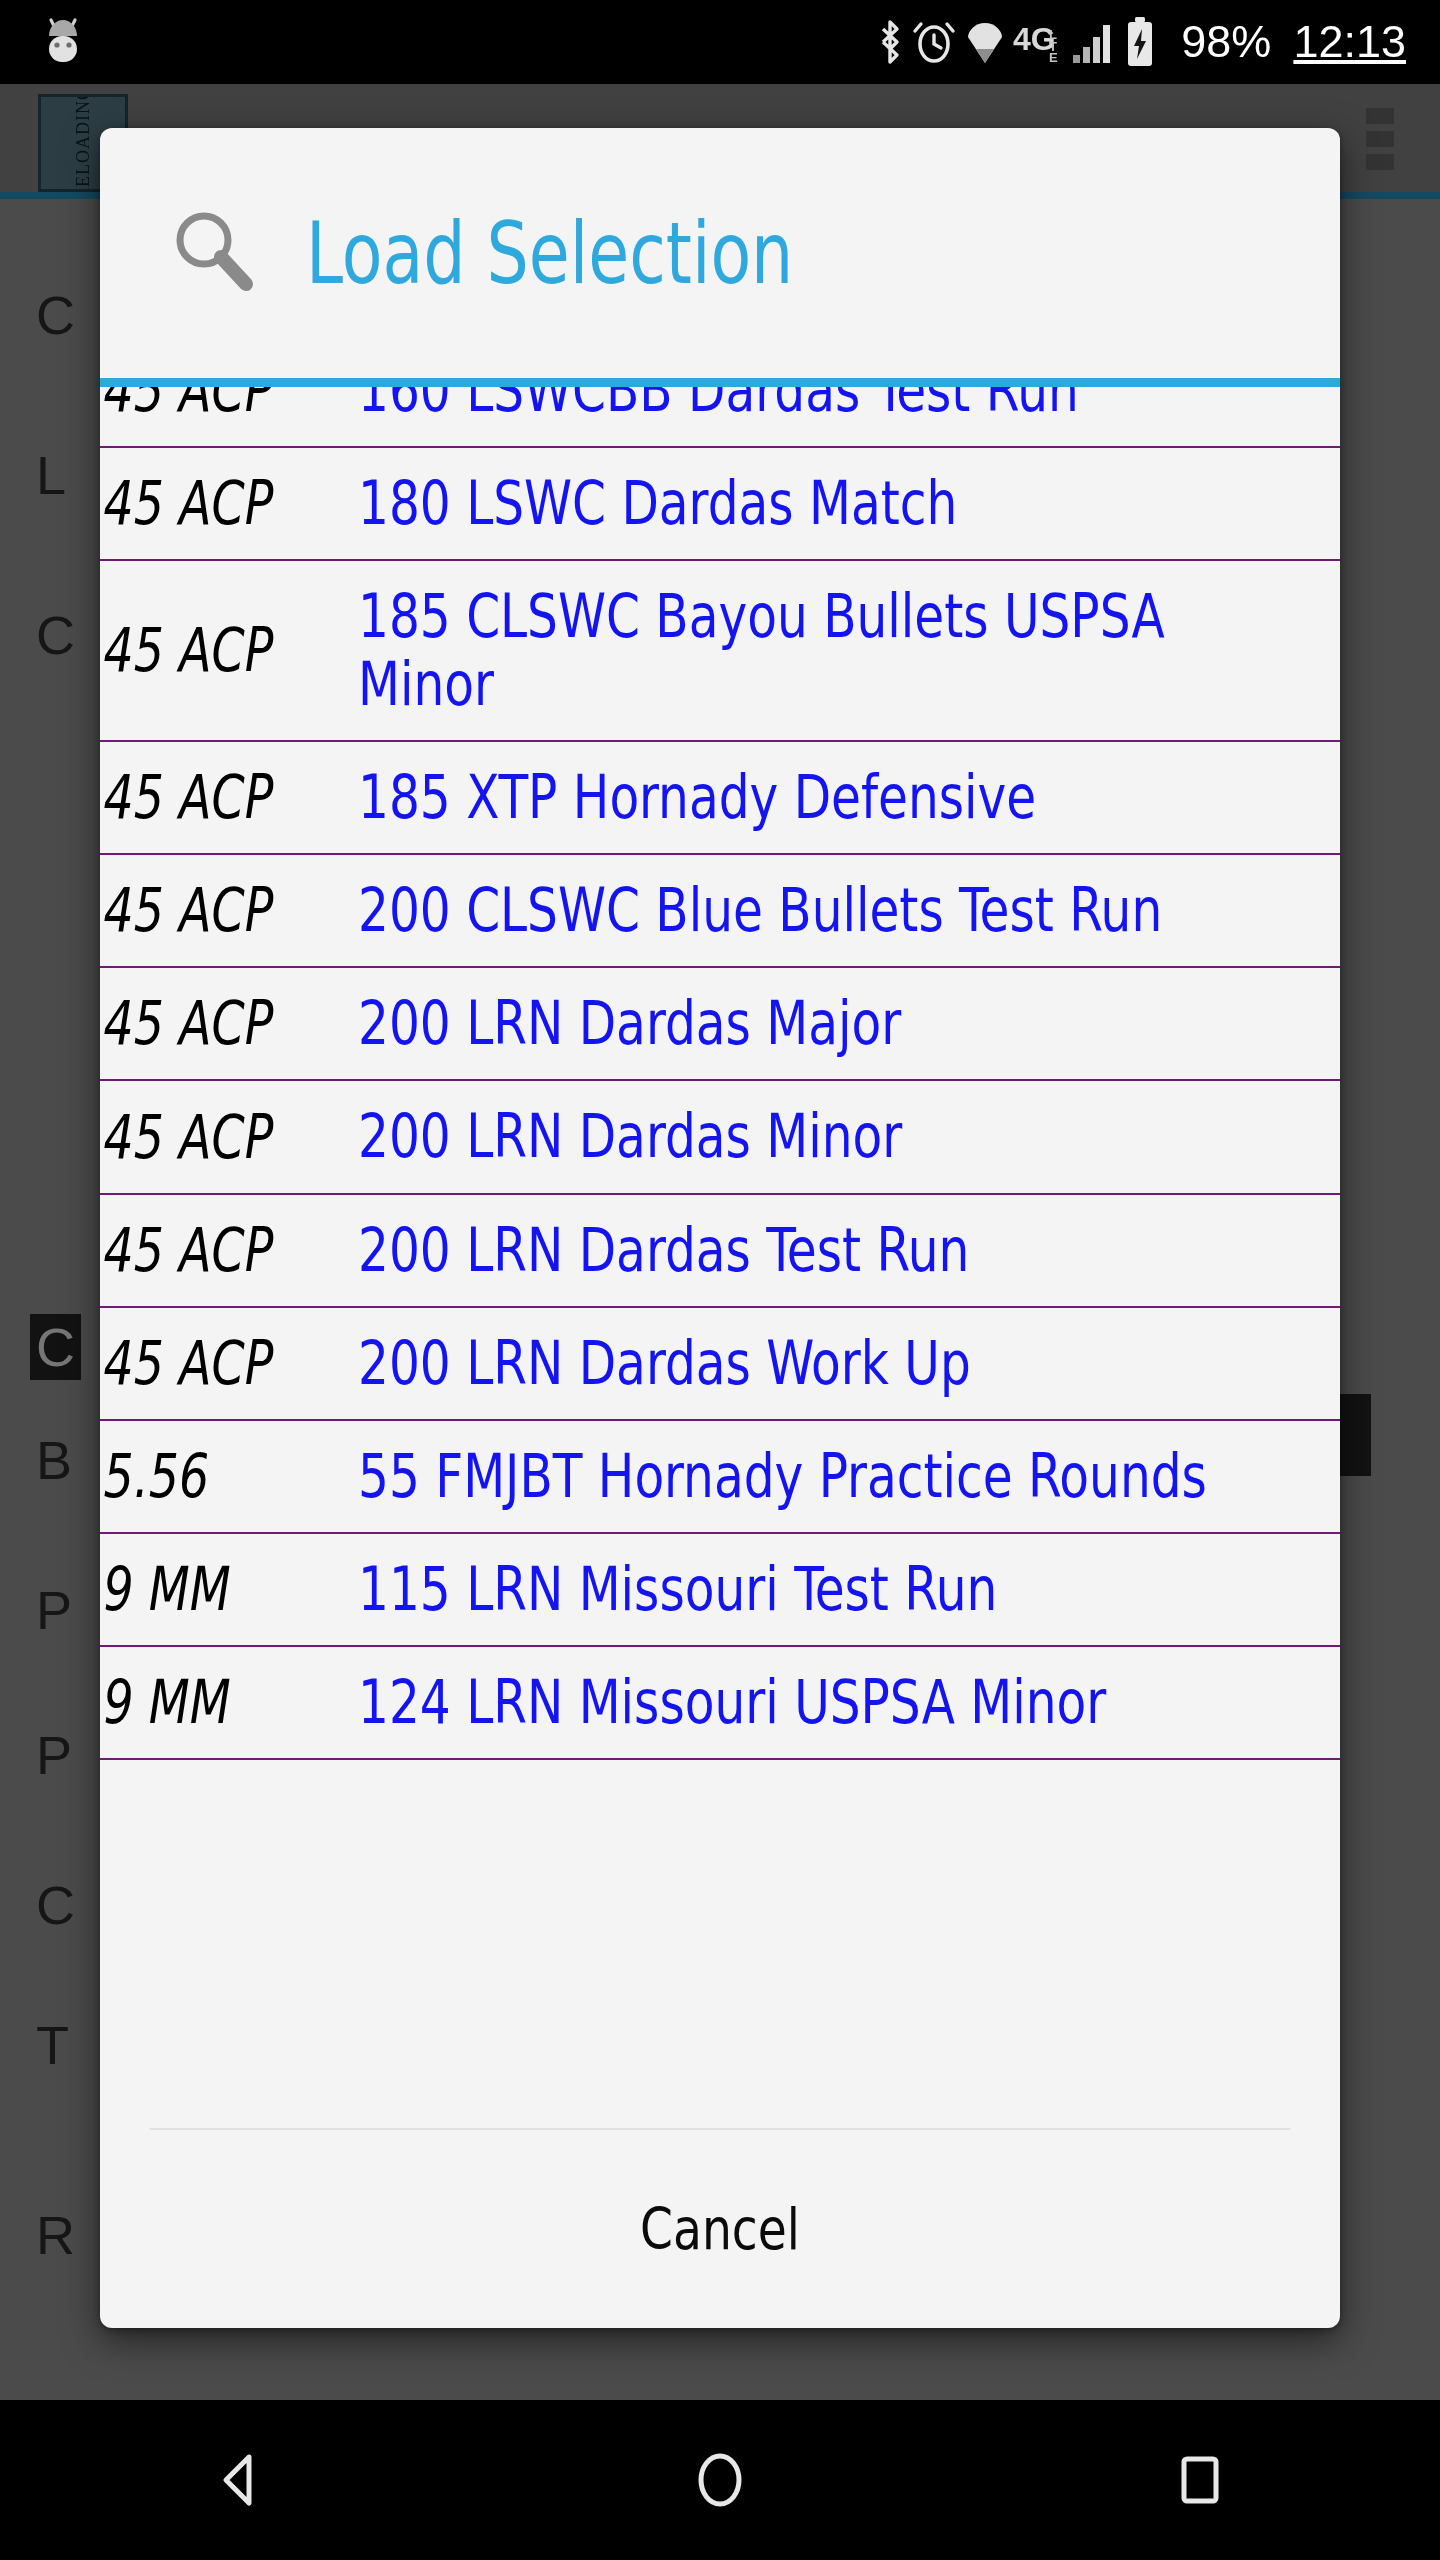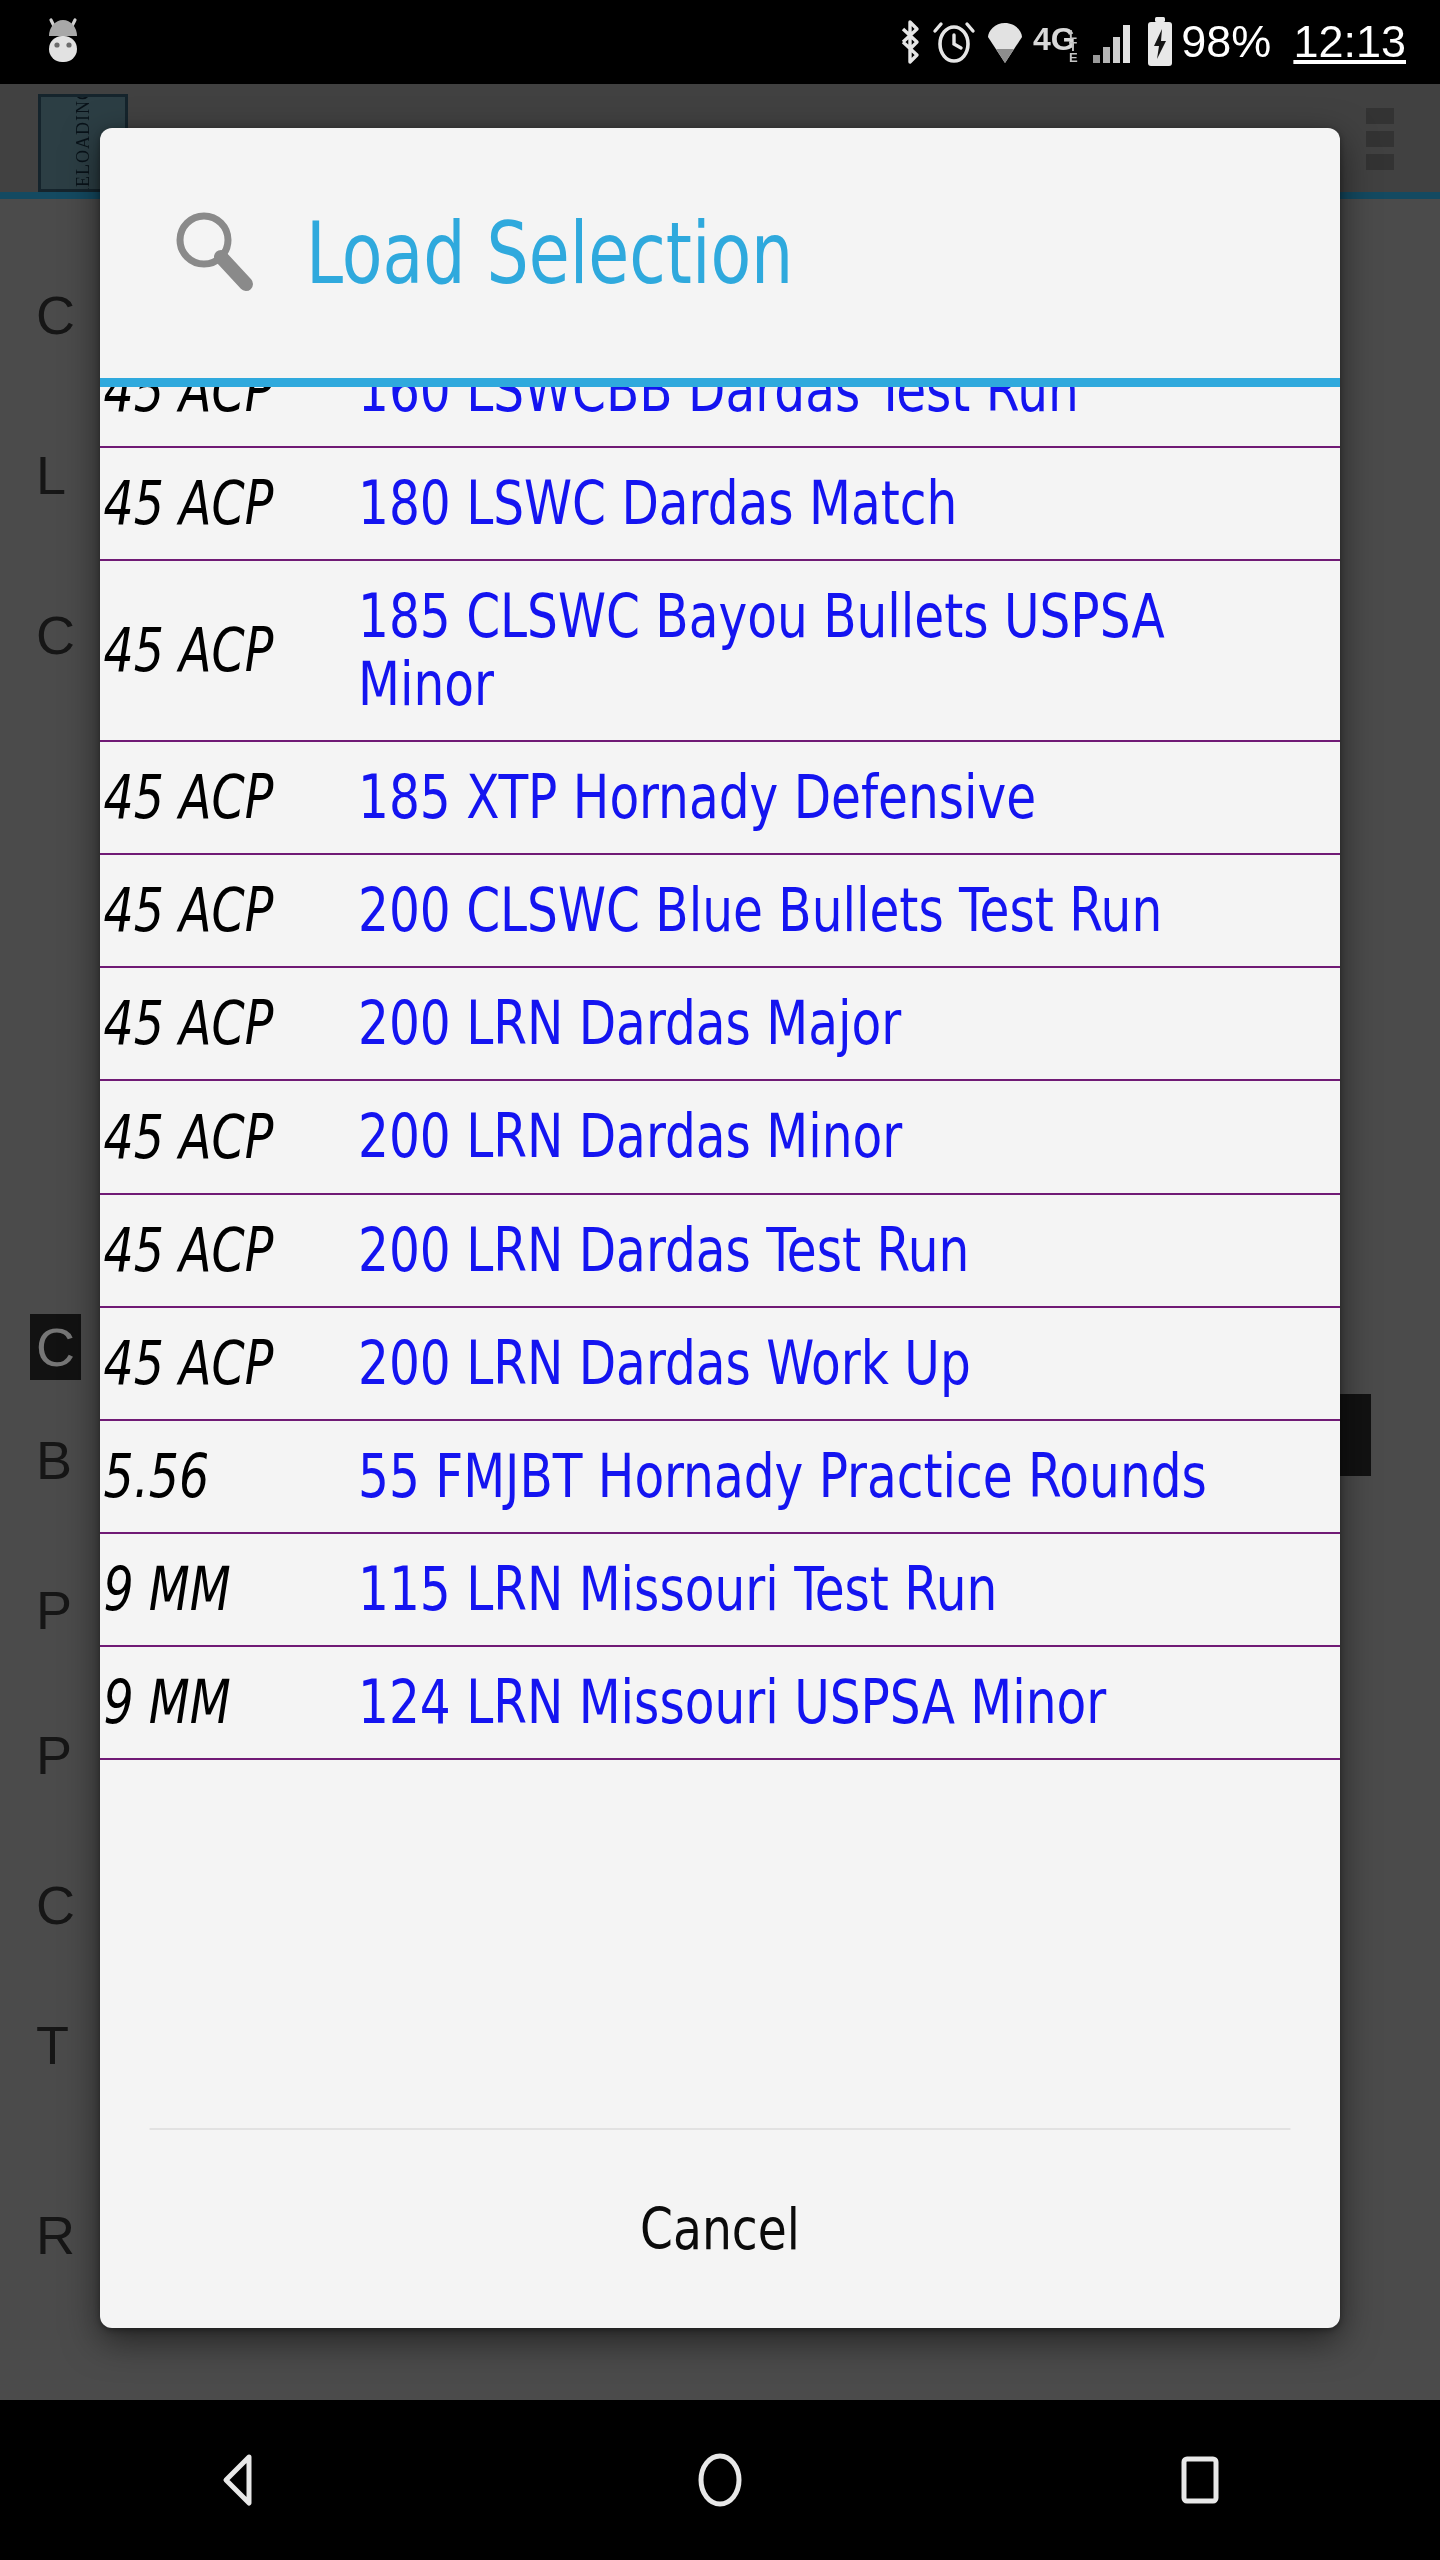--- a/index.html
+++ b/index.html
@@ -16,20 +16,21 @@
     position:absolute;left:0;top:0;width:1440px;height:84px;
     background:#000;display:flex;align-items:center;
   }
   .sb-left{padding-left:40px;display:flex;align-items:center;}
   .sb-right{margin-left:auto;display:flex;align-items:center;padding-right:34px;gap:4px;}
   .sb-ic{display:block;}
   .sb-text{
     color:#fff;font-size:45px;font-weight:400;letter-spacing:0px;
     font-family:"Liberation Sans","DejaVu Sans",sans-serif;
     line-height:84px;
+    margin-left:20px;
   }
   .sb-clock{margin-left:18px;text-decoration:underline;}
 
   
   #bgapp{
     position:absolute;left:0;top:84px;width:1440px;height:2316px;
     background:#6c6c6c;overflow:hidden;
   }
   #bg-actionbar{
     position:absolute;left:0;top:0;width:1440px;height:110px;

